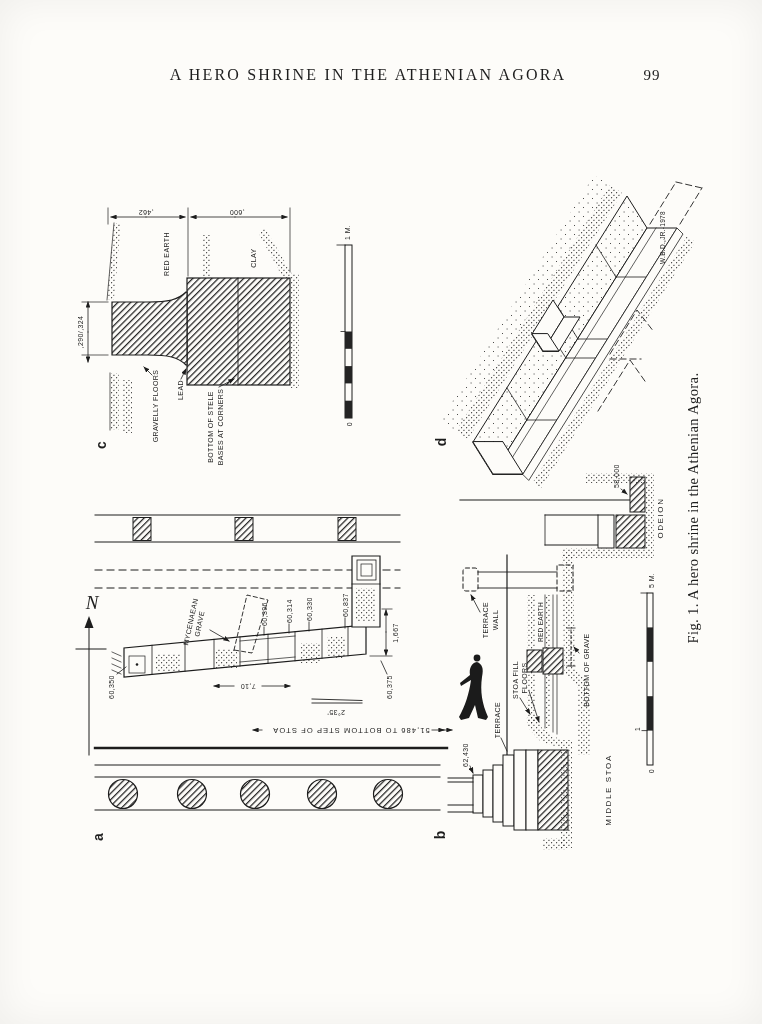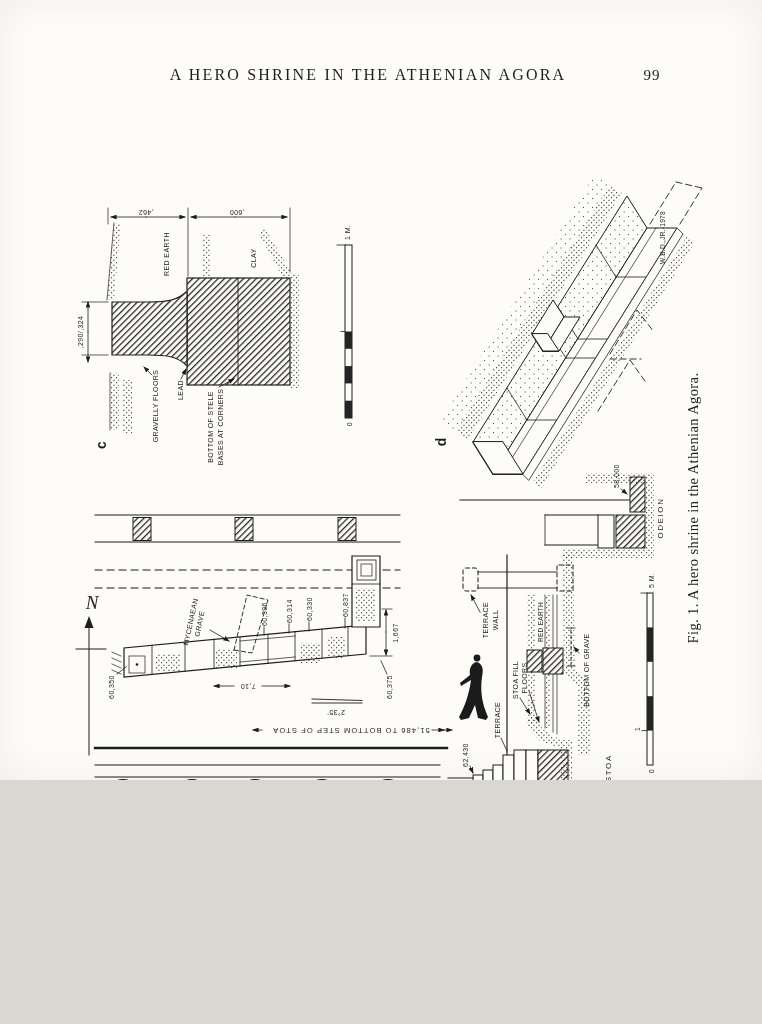--- a/index.html
+++ b/index.html
@@ -1,16 +1,16 @@
 <!DOCTYPE html>
 <html><head>
 <meta charset="utf-8">
 <style>
   html,body{margin:0;padding:0;background:#d9d7d2;}
-  #page{position:relative;width:762px;height:780px;background:#fdfcf9;margin:0 auto;
+  #page{position:relative;width:762px;height:1024px;background:#fdfcf9;margin:0 auto;
         box-shadow:inset 0 0 40px rgba(0,0,0,0.06);overflow:hidden;
         font-family:"Liberation Sans",sans-serif;}
   svg{position:absolute;left:0;top:0;}
   svg text{fill:#1d1d1d;}
   .hdr{font-family:"Liberation Serif",serif;font-size:16px;letter-spacing:2.2px;}
   .pageno{font-family:"Liberation Serif",serif;font-size:15px;letter-spacing:1px;}
   .cap{font-family:"Liberation Serif",serif;font-size:14.5px;letter-spacing:0.4px;}
   .lbl{font-size:7px;letter-spacing:0.4px;}
   .lbl65{font-size:6.5px;letter-spacing:0.3px;}
   .lbl8{font-size:8px;letter-spacing:1.6px;}

